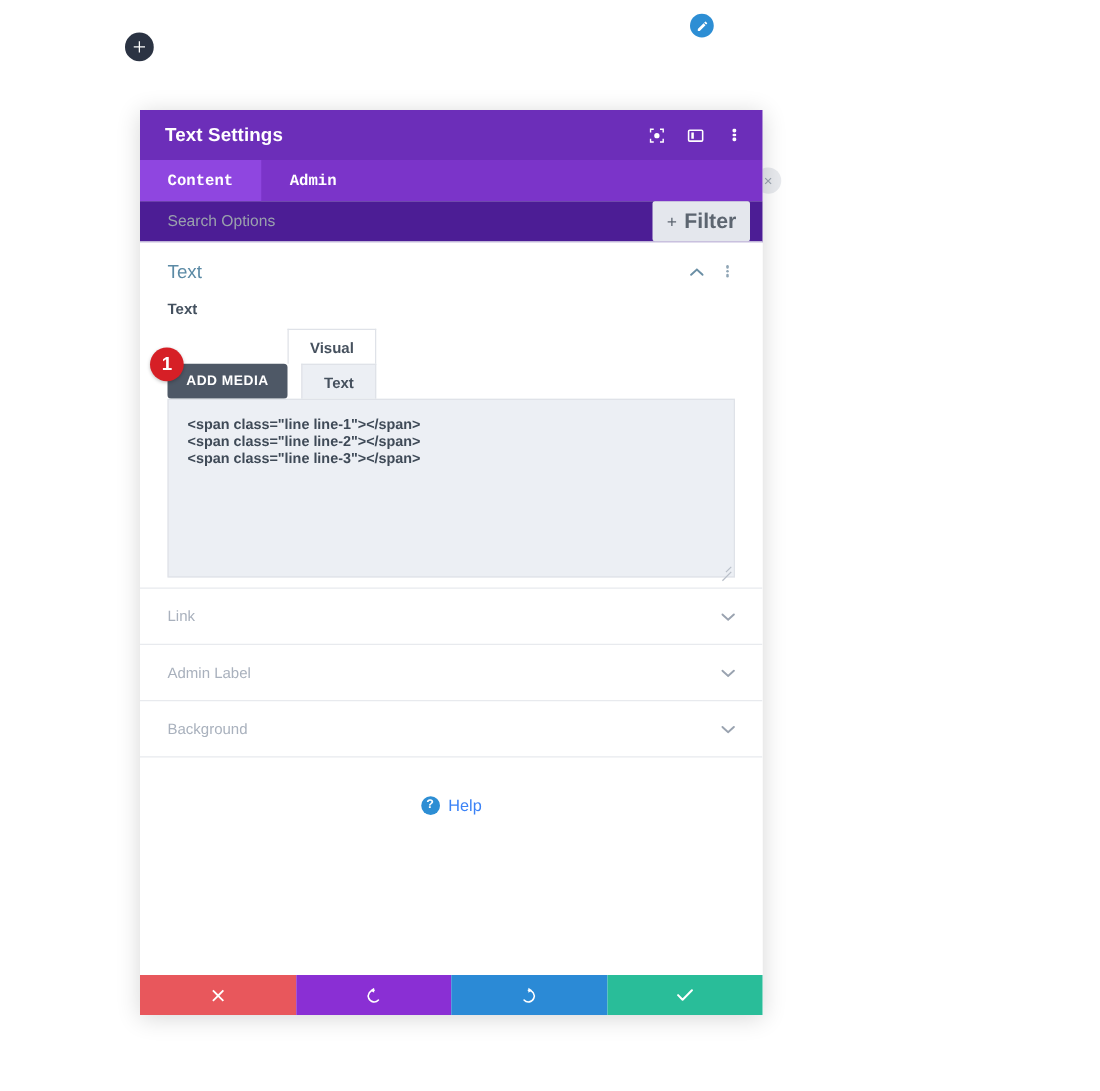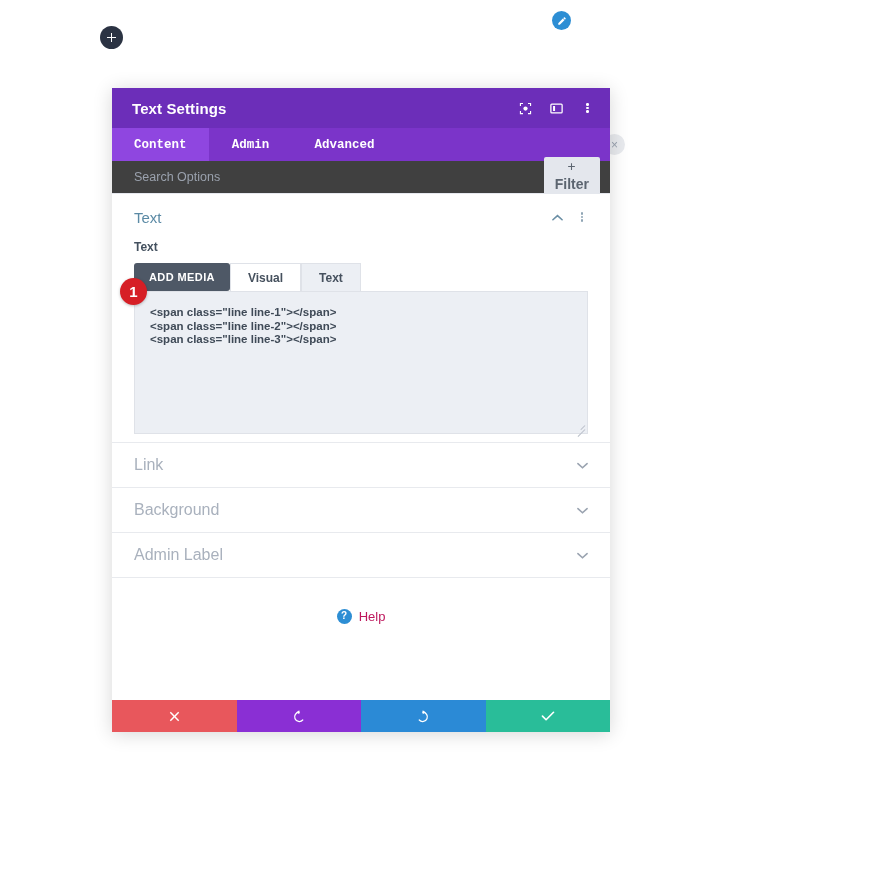--- a/index.html
+++ b/index.html
@@ -85,21 +85,21 @@
     font-size: 12px;
     line-height: 1;
   }
 
   
   #settings-modal {
     position: absolute;
     left: 112px;
     top: 88px;
     width: 498px;
-    height: 644px;
+    height: 724px;
     background: #ffffff;
     box-shadow: 0 2px 18px rgba(0,0,0,0.16);
     z-index: 5;
     display: flex;
     flex-direction: column;
   }
 
   
   .modal-titlebar {
     height: 40px;
@@ -159,51 +159,49 @@
     cursor: pointer;
     min-width: 84px;
   }
   .modal-tab.active {
     background: #8f46e0;
   }
 
   
   .search-row {
     height: 33px;
-    background: #404040;
+    background: #4c1d95;
     border-bottom: 1px solid #e6e8ee;
     display: flex;
-    align-items: center;
     padding: 0 10px 0 22px;
     flex: 0 0 auto;
   }
   .search-input {
     flex: 1 1 auto;
     border: none;
     outline: none;
     background: transparent;
     font-family: "Liberation Sans", sans-serif;
     font-size: 12.5px;
     color: #8e96a3;
   }
   .search-input::placeholder { color: #9aa1ad; }
   .filter-button {
     background: #e4e7ed;
     border: none;
     border-radius: 2px;
     color: #5c6570;
     font-family: "Liberation Sans", sans-serif;
-    font-size: 14px;
+    font-size: 17px;
     font-weight: bold;
     padding: 5px 11px;
     display: flex;
     align-items: center;
     gap: 5px;
     cursor: pointer;
-    flex-direction: column;
   }
 
   
   .modal-body {
     flex: 1 1 auto;
     overflow: hidden;
     background: #ffffff;
   }
 
   
@@ -257,20 +255,21 @@
     font-family: "Liberation Sans", sans-serif;
     font-size: 11px;
     font-weight: bold;
     letter-spacing: 0.4px;
     padding: 8px 15px;
     cursor: pointer;
   }
   .editor-mode-tabs {
     display: flex;
     align-items: flex-end;
+    flex-direction: column;
   }
   .editor-mode-tab {
     border: 1px solid #dfe2e8;
     border-bottom: none;
     background: #ffffff;
     color: #46515e;
     font-family: "Liberation Sans", sans-serif;
     font-size: 12px;
     font-weight: bold;
     padding: 7px 17px 6px 17px;
@@ -342,21 +341,21 @@
   .section-collapsed {
     height: 45px;
     border-bottom: 1px solid #e8eaee;
     display: flex;
     align-items: center;
     padding: 0 22px;
     cursor: pointer;
   }
   .section-title-collapsed {
     flex: 1 1 auto;
-    font-size: 16px;
+    font-size: 12px;
     color: #a9b1bd;
   }
 
   
   .help-row {
     height: 76px;
     display: flex;
     align-items: center;
     justify-content: center;
     gap: 7px;
@@ -369,21 +368,21 @@
     color: #ffffff;
     font-size: 10px;
     font-weight: bold;
     display: flex;
     align-items: center;
     justify-content: center;
     line-height: 1;
   }
   .help-text {
     font-size: 13px;
-    color: #be185d;
+    color: #3b82f6;
     cursor: pointer;
   }
 
   
   .modal-footer {
     height: 32px;
     display: flex;
     flex: 0 0 auto;
   }
   .footer-button {
@@ -450,21 +449,20 @@
             <span class="kebab-dot"></span>
           </div>
         </div>
 
       </div>
     </div>
 
     <div class="modal-tabs">
       <div class="modal-tab active">Content</div>
       <div class="modal-tab">Admin</div>
-      <div class="modal-tab">Advanced</div>
     </div>
 
     <div class="search-row">
       <input class="search-input" type="text" placeholder="Search Options" style="">
       <button class="filter-button">
         <svg width="9" height="9" viewBox="0 0 24 24">
           <path d="M10.6 3h2.8v7.6H21v2.8h-7.6V21h-2.8v-7.6H3v-2.8h7.6V3z" fill="#5c6570"></path>
         </svg>
         <span>Filter</span>
       </button>
@@ -517,37 +515,37 @@
       <div class="section-collapsed">
         <div class="section-title-collapsed">Link</div>
         <div class="chevron-down">
           <svg width="11" height="7" viewBox="0 0 12 7">
             <path d="M1 1.4L6 6L11 1.4" fill="none" stroke="#9aa3b0" stroke-width="1.7" stroke-linecap="round"></path>
           </svg>
         </div>
       </div>
 
       <div class="section-collapsed">
+        <div class="section-title-collapsed">Admin Label</div>
+        <div class="chevron-down">
+          <svg width="11" height="7" viewBox="0 0 12 7">
+            <path d="M1 1.4L6 6L11 1.4" fill="none" stroke="#9aa3b0" stroke-width="1.7" stroke-linecap="round"></path>
+          </svg>
+        </div>
+      </div>
+
+      <div class="section-collapsed">
         <div class="section-title-collapsed">Background</div>
         <div class="chevron-down">
           <svg width="11" height="7" viewBox="0 0 12 7">
             <path d="M1 1.4L6 6L11 1.4" fill="none" stroke="#9aa3b0" stroke-width="1.7" stroke-linecap="round"></path>
           </svg>
         </div>
       </div>
 
-      <div class="section-collapsed">
-        <div class="section-title-collapsed">Admin Label</div>
-        <div class="chevron-down">
-          <svg width="11" height="7" viewBox="0 0 12 7">
-            <path d="M1 1.4L6 6L11 1.4" fill="none" stroke="#9aa3b0" stroke-width="1.7" stroke-linecap="round"></path>
-          </svg>
-        </div>
-      </div>
-
       <div class="help-row">
         <div class="help-icon">?</div>
         <div class="help-text">Help</div>
       </div>
 
     </div>
 
     <div class="modal-footer">
 
       <div class="footer-button fb-cancel">

